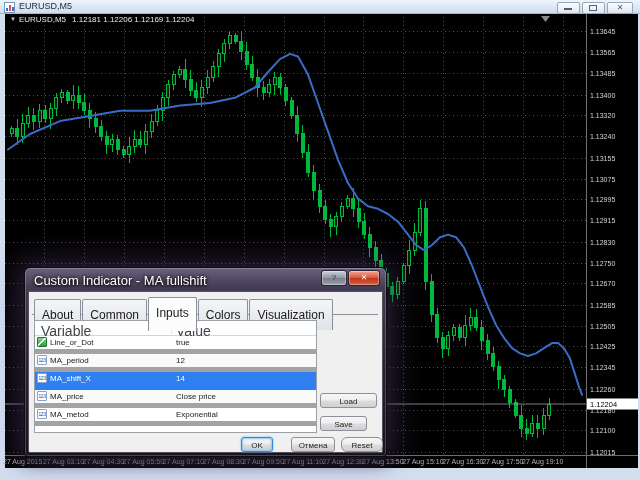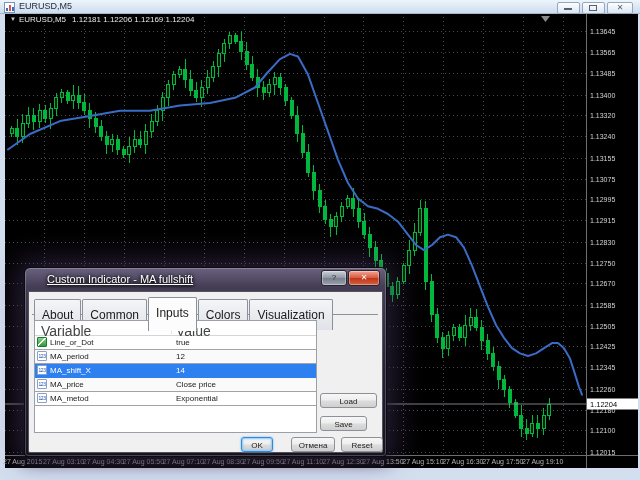--- a/index.html
+++ b/index.html
@@ -30,22 +30,22 @@
   
   .ohlc{position:absolute;left:10px;top:15px;z-index:2;color:#e8e8e8;font-size:8px;white-space:nowrap;}
   .ohlc .arr{font-size:6px;color:#c9c9c9;margin-right:3px;vertical-align:1px;}
   .ohlc .sym{margin-right:6px;}
 
   
   .dialog{position:absolute;left:24px;top:267px;width:361px;height:188px;z-index:5;
     background:linear-gradient(180deg,#6a617e 0%,#453d55 10%,#262032 55%,#17131f 100%);
     border:1px solid #0d0b12;border-radius:6px 6px 4px 4px;
     box-shadow:inset 0 0 0 1px rgba(255,255,255,0.22),0 0 30px 8px rgba(130,100,180,0.30),0 4px 16px rgba(0,0,0,0.85);}
-  .dlg-title{position:absolute;left:22px;top:5px;font-size:11px;color:#fff;
-    text-shadow:0 1px 3px #000,0 0 4px #000;text-decoration:underline;}
+  .dlg-title{position:absolute;left:9px;top:5px;font-size:13px;color:#fff;
+    text-shadow:0 1px 3px #000,0 0 4px #000;}
   .dlg-capbtn{position:absolute;top:2px;height:14px;border-radius:3px;font-size:8px;line-height:14px;
     text-align:center;color:#fff;border:1px solid #2a2430;box-shadow:inset 0 0 0 1px rgba(255,255,255,0.35);}
   .dlg-help{right:39px;width:24px;background:linear-gradient(#cdd2da,#8f96a2 50%,#767e8c 50%,#9aa2ae);color:#2c2c34;}
   .dlg-close{right:6px;width:30px;background:linear-gradient(#f0a795,#d9563c 50%,#bf3318 50%,#d4623f);}
   .dlg-client{position:absolute;left:3px;right:3px;top:23px;bottom:3px;background:#f0f0f0;
     border:1px solid #55505e;border-radius:0 0 2px 2px;}
 
   
   .tab-strip{position:absolute;left:3px;top:5px;right:4px;height:17px;border-bottom:1px solid #8b909a;
     padding-left:2px;}
@@ -55,41 +55,41 @@
   .tab.active{background:#fcfcfc;top:0;height:17px;line-height:15px;z-index:2;}
 
   
   .param-table{position:absolute;left:5px;top:28px;width:281px;height:111px;background:#fff;
     border:1px solid #9aa0a8;overflow:hidden;}
   .pt-header{position:relative;height:14px;border-bottom:1px solid #d5d5d5;background:#fff;
     font-size:14px;color:#444;}
   .pt-header .h1{position:absolute;left:6px;top:2px;}
   .pt-header .h2{position:absolute;left:141px;top:2px;}
   .pt-header .csep{position:absolute;left:136px;top:1px;width:1px;height:12px;background:#e0e0e0;}
-  .prow{position:relative;height:13px;font-size:8px;color:#1a1a1a;border-bottom:1px solid #a3a3a3;}
+  .prow{position:relative;height:13px;font-size:8px;color:#1a1a1a;border-bottom:5px solid #a3a3a3;}
   .prow.alt{background:#fafafa;}
   .prow.selected{background:#2e7ff0;color:#fff;border-bottom-color:#2e7ff0;}
   .prow .pic{position:absolute;left:2px;top:1px;width:10px;height:10px;border-radius:1px;}
   .pic.bool{background:linear-gradient(135deg,transparent 38%,#fff 38%,#fff 52%,transparent 52%),
     linear-gradient(#86d58a,#2f9c42);border:1px solid #1c7a2c;box-sizing:border-box;}
   .pic.int,.pic.enum{background:#fff;border:1px solid #8aa0c8;box-sizing:border-box;
     color:#2050b0;font-size:5px;line-height:8px;text-align:center;letter-spacing:-0.5px;}
   .prow .vname{position:absolute;left:15px;top:2px;}
   .prow .vval{position:absolute;left:141px;top:2px;}
 
   
   .btn{position:absolute;height:15px;font-size:8px;line-height:14px;text-align:center;color:#222;
     background:linear-gradient(#f7f7f7 0%,#eeeeee 45%,#dcdcdc 55%,#cfcfcf 100%);
     border:1px solid #8e9097;border-radius:3px;box-sizing:border-box;}
   .btn-load{left:291px;top:101px;width:57px;}
   .btn-save{left:291px;top:124px;width:47px;}
   .btn-ok{left:212px;top:145px;width:32px;border-color:#2d8adf;
     box-shadow:inset 0 0 2px 1px #8cc6f2,0 0 2px #5fa8e0;}
   .btn-cancel{left:262px;top:145px;width:44px;}
-  .btn-reset{left:312px;top:145px;width:42px;}
+  .btn-reset{left:312px;top:145px;width:42px;border-radius:6px;}
 </style>
 </head>
 <body>
 
 <svg id="chart-svg" width="640" height="480">
     <rect x="5" y="13" width="633" height="455" fill="#000000"></rect>
     <line x1="5" y1="31.991439999999102" x2="586" y2="31.991439999999102" stroke="#4a4a52" stroke-width="1" stroke-dasharray="1 3" shape-rendering="crispEdges"></line>
     <text x="590" y="34.4914399999991" fill="#d4d4d4" font-size="7">1.13645</text>
     <line x1="5" y1="52.64423999999684" x2="586" y2="52.64423999999684" stroke="#4a4a52" stroke-width="1" stroke-dasharray="1 3" shape-rendering="crispEdges"></line>
     <text x="590" y="55.14423999999684" fill="#d4d4d4" font-size="7">1.13565</text>

